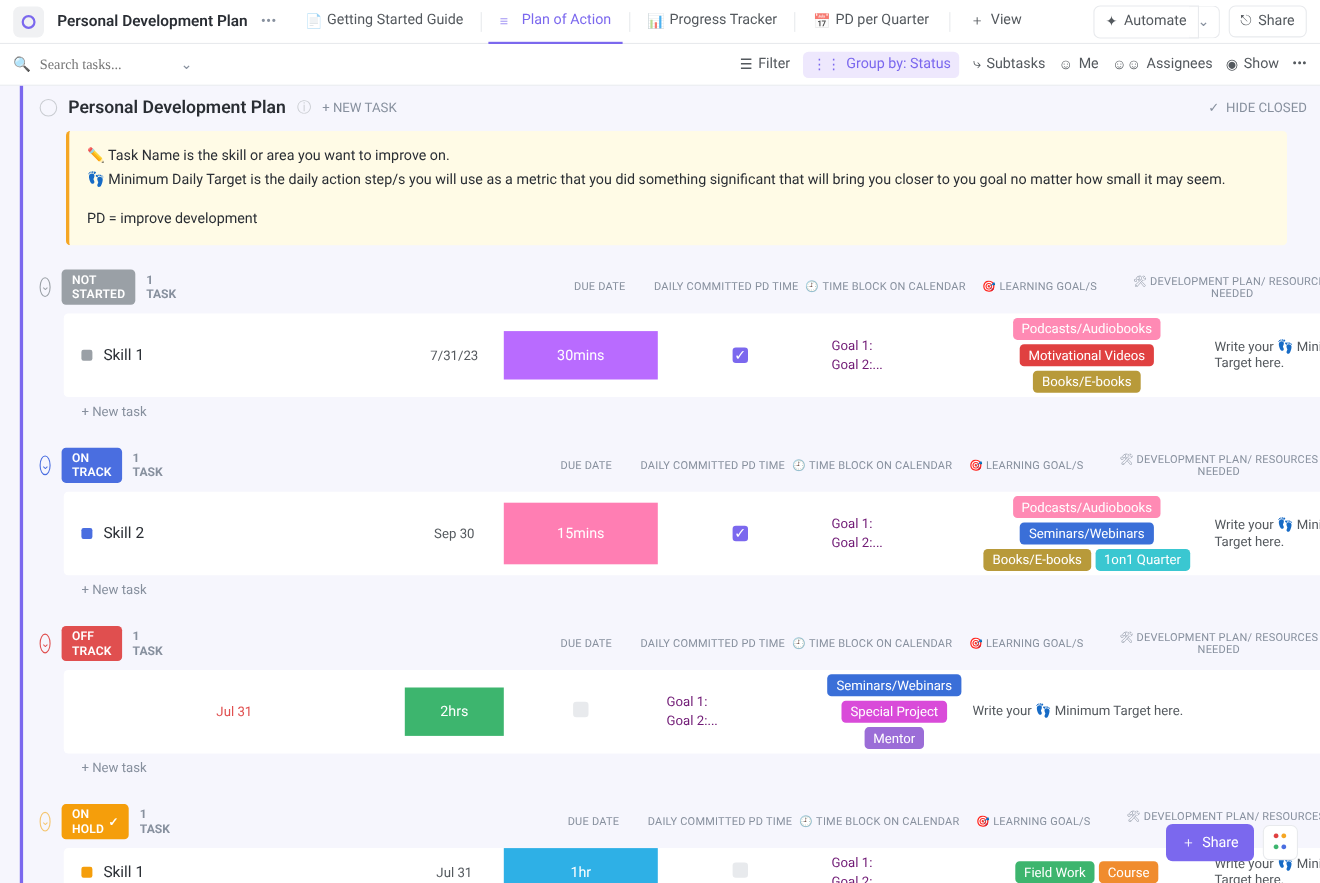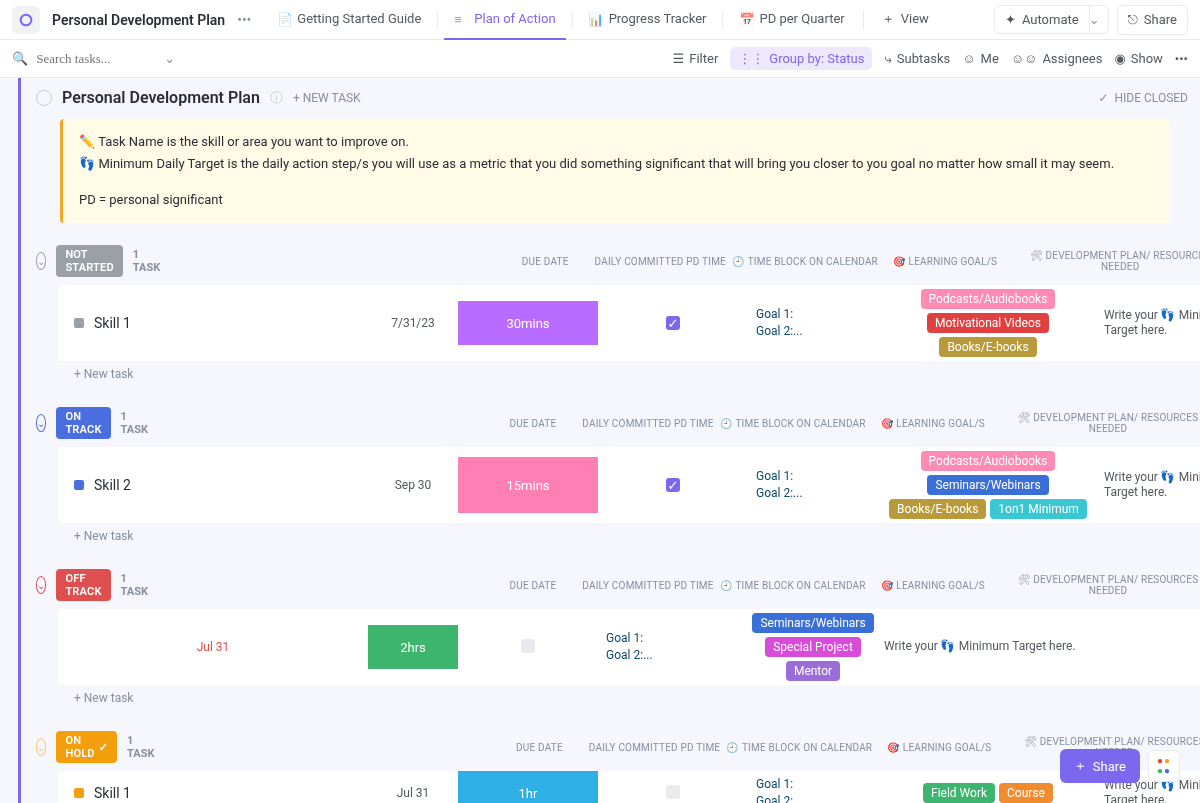--- a/index.html
+++ b/index.html
@@ -44,21 +44,21 @@
 .task-name-cell { display: flex; align-items: center; gap: 10px; padding-left: 16px; font-size: 14px; }
 .status-sq { width: 10px; height: 10px; border-radius: 2px; }
 .due-cell { text-align: center; font-size: 12px; color: #54595e; }
 .due-cell.overdue { color: #e04f4f; }
 .time-cell { color: #fff; text-align: center; font-size: 13px; height: 44px; display: flex; align-items: center; justify-content: center; }
 .time-cell.tall { height: 56px; }
 .check-cell { text-align: center; }
 .chk { width: 14px; height: 14px; border-radius: 3px; display: inline-flex; align-items: center; justify-content: center; }
 .chk.on { background: #7b68ee; color: #fff; }
 .chk.off { background: #e8eaed; }
-.goals-cell { font-size: 12px; color: #0c4a6e; line-height: 1.4; padding: 4px 8px; }
+.goals-cell { font-size: 12px; color: #701a75; line-height: 1.4; padding: 4px 8px; }
 .tags-cell { display: flex; flex-wrap: wrap; gap: 4px; justify-content: center; padding: 4px; }
 .tag { padding: 3px 8px; border-radius: 4px; color: #fff; font-size: 12px; white-space: nowrap; }
 .min-cell { font-size: 12px; color: #54595e; padding: 0 6px; line-height: 1.3; }
 .add-task-row { padding: 6px 16px 14px 50px; color: #87909e; font-size: 12px; cursor: pointer; }
 .floating { position: fixed; right: 20px; bottom: 20px; display: flex; gap: 8px; align-items: center; }
 .float-task { background: #7b68ee; color: #fff; padding: 8px 14px; border-radius: 6px; display: flex; align-items: center; gap: 6px; cursor: pointer; font-size: 13px; }
 .float-apps { background: #fff; border: 1px solid #e8eaed; border-radius: 6px; width: 32px; height: 32px; display: flex; align-items: center; justify-content: center; cursor: pointer; }
 </style>
 </head>
 <body>
@@ -156,21 +156,21 @@
     <span class="hide-closed">
         <span>✓</span>
         <span>HIDE CLOSED</span>
       </span>
   </div>
 
   <div class="desc-box">
     <div>✏️ Task Name is the skill or area you want to improve on.</div>
     <div>👣 Minimum Daily Target is the daily action step/s you will use as a metric that you did something significant that will bring you closer to you goal no matter how small it may seem.</div>
     <div style="height:14px"></div>
-    <div>PD = personal significant</div>
+    <div>PD = improve development</div>
   </div>
 
   <div id="groups">
       <div class="group">
         <div class="group-header">
     <span class="chev" style="color:#9aa0a6;border-color:#9aa0a6">⌄</span>
     <span class="status-pill" style="background:#9aa0a6">NOT STARTED</span>
     <span class="task-count">1 TASK</span>
     <div class="cols">
       <div class="c1"></div>
@@ -224,21 +224,21 @@
               <span>Skill 2</span>
             </div>
       <div class="due-cell ">Sep 30</div>
       <div class="time-cell tall" style="background:#ff7eb3">15mins</div>
       <div class="check-cell"><span class="chk on">✓</span></div>
       <div class="goals-cell">Goal 1:<br>Goal 2:...</div>
       <div class="tags-cell">
               <span class="tag" style="background:#ff8ab4">Podcasts/Audiobooks</span>
               <span class="tag" style="background:#3a6fd8">Seminars/Webinars</span>
               <span class="tag" style="background:#b89a3a">Books/E-books</span>
-              <span class="tag" style="background:#3ac7d1">1on1 Minimum</span>
+              <span class="tag" style="background:#3ac7d1">1on1 Quarter</span>
             </div>
       <div class="min-cell">Write your 👣 Minimum Target here.</div>
     </div>
         </div>
         <div class="add-task-row">+ New task</div>
       </div>
       <div class="group">
         <div class="group-header">
     <span class="chev" style="color:#e04f4f;border-color:#e04f4f">⌄</span>
     <span class="status-pill" style="background:#e04f4f">OFF TRACK</span>

